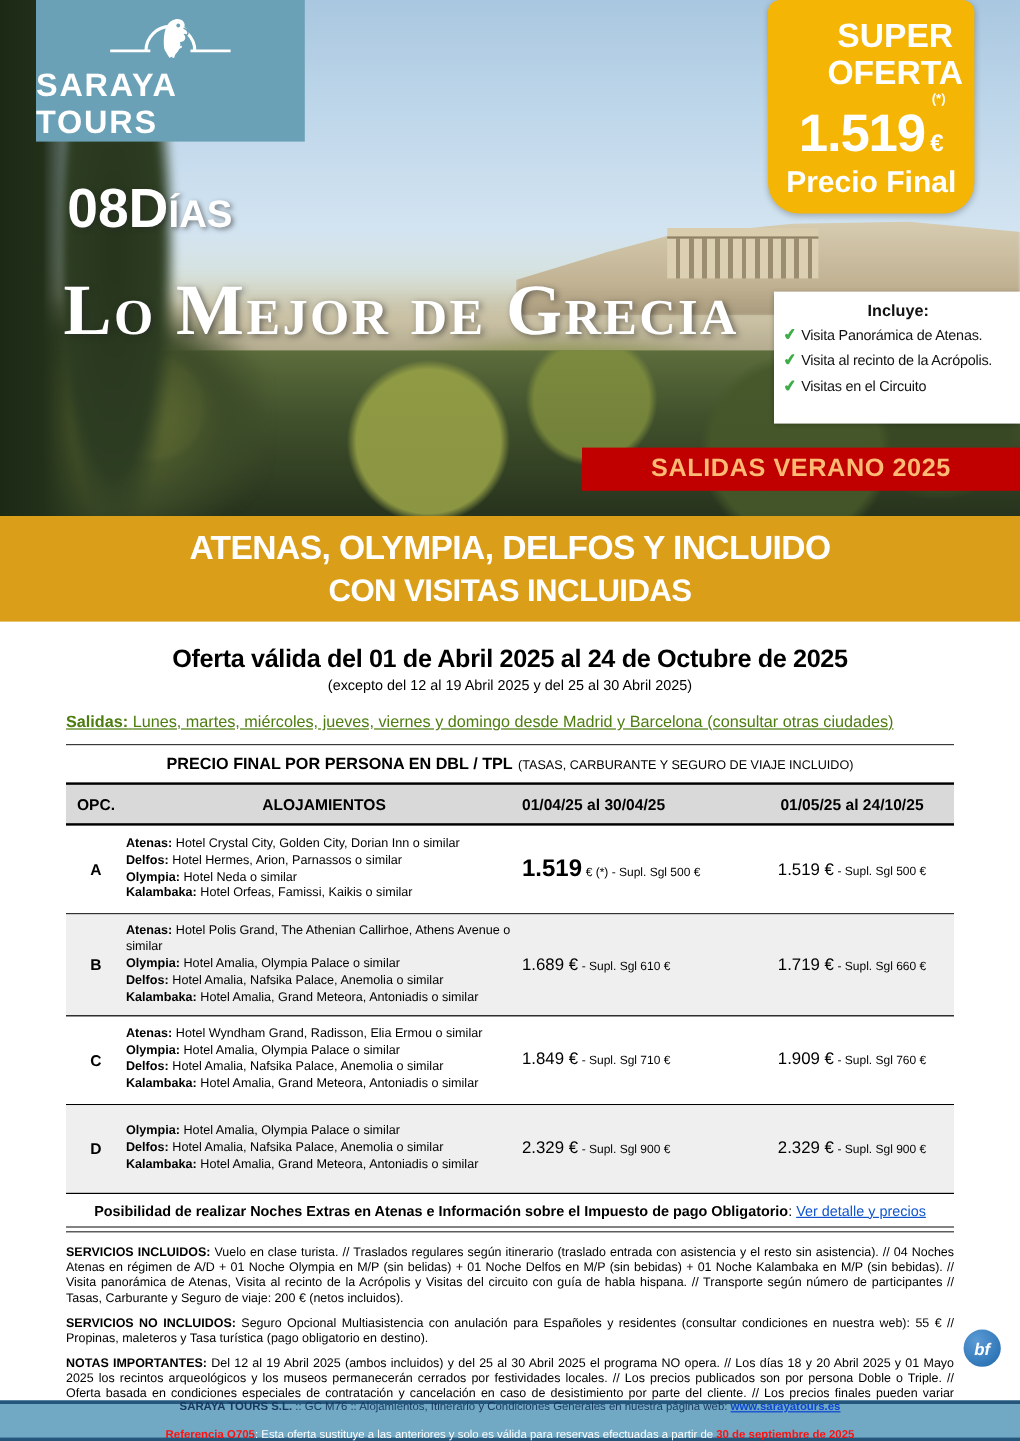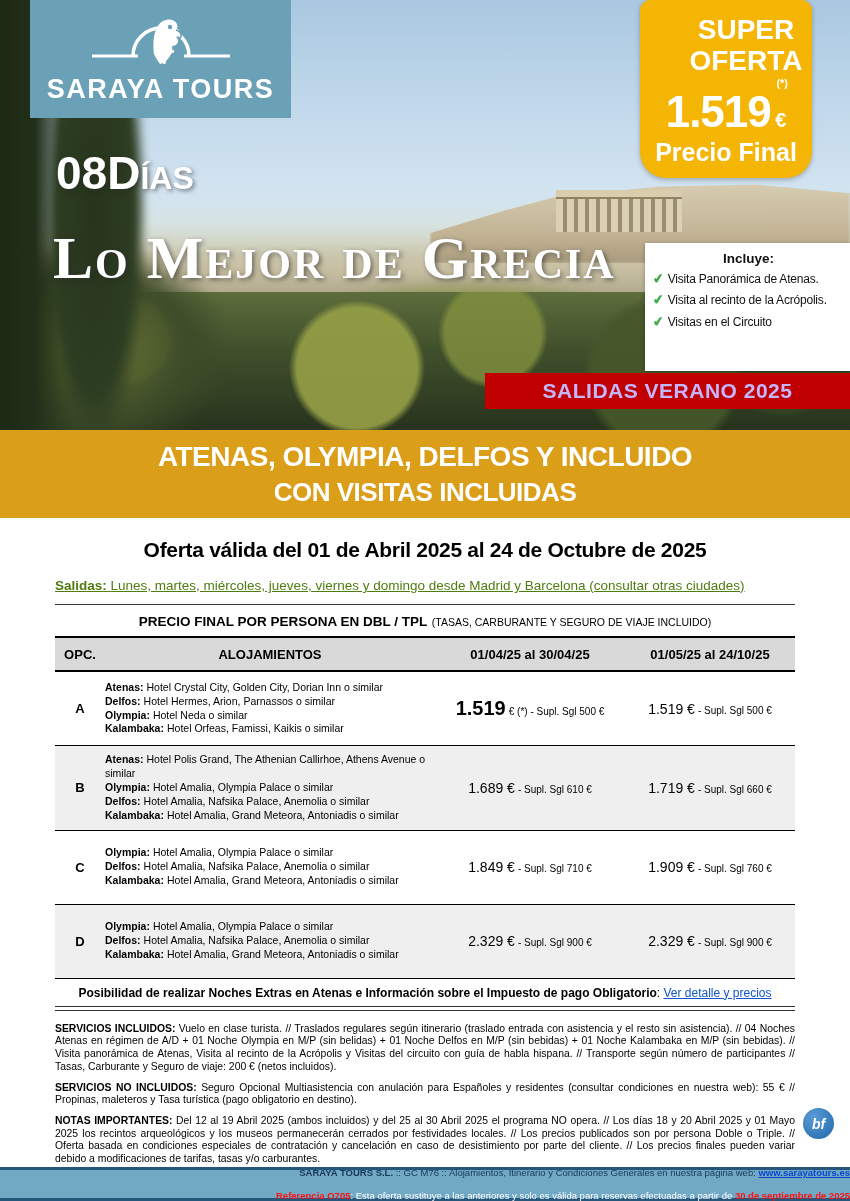--- a/index.html
+++ b/index.html
@@ -34,21 +34,21 @@
   .cypress { position:absolute; left:-25px; top:-10px; width:110px; height:450px;
     background:linear-gradient(90deg,#18240f 0%,#22301a 55%, rgba(34,48,26,0) 100%); }
   .cypress2 { position:absolute; left:52px; top:-30px; width:95px; height:480px; border-radius:48%;
     background:radial-gradient(ellipse at 45% 50%, #26341c 0%, #2d3d22 55%, rgba(45,61,34,0) 72%);
     filter:blur(3px); }
   .bush-left { position:absolute; left:-10px; top:250px; width:230px; height:200px;
     background:radial-gradient(ellipse at 40% 50%, rgba(110,120,55,.9) 0%, rgba(60,75,40,.95) 55%, rgba(50,65,35,0) 78%);
     filter:blur(5px); }
 
   
-  .logo-box { position:absolute; left:30px; top:0; width:261px; height:118px; background:#6ba1b7;
+  .logo-box { position:absolute; left:30px; top:0; width:224px; height:118px; background:#6ba1b7;
     display:flex; flex-direction:column; align-items:center; justify-content:flex-start; padding-top:6px; }
   .logo-box svg { width:150px; height:66px; display:block; }
   .logo-text { color:#fff; font-weight:bold; font-size:27px; letter-spacing:1.5px; margin-top:2px; }
 
   .days { position:absolute; left:56px; top:146px; color:#fff; font-weight:bold;
     text-shadow:2px 2px 4px rgba(40,40,40,.55); }
   .days .num { font-size:46px; }
   .days .word { font-size:46px; font-variant:small-caps; }
   .hero-title { position:absolute; left:53px; top:224px; color:#fff;
     font-family:"Liberation Serif", serif; font-variant:small-caps; font-size:60px; font-weight:bold;
@@ -59,29 +59,29 @@
     border-radius:10px 10px 26px 26px; color:#fff; text-align:center; padding-top:14px;
     box-shadow:0 2px 5px rgba(0,0,0,.25); }
   .offer-badge .l1 { font-size:28px; font-weight:bold; line-height:1.12;padding-left:40px; }
   .offer-badge .ast { font-size:11px; font-weight:bold; text-align:right; padding-right:24px; height:13px; }
   .offer-badge .price-row { font-weight:bold; line-height:1; }
   .offer-badge .price-row .pnum { font-size:44px; letter-spacing:-1px; }
   .offer-badge .price-row .peur { font-size:20px; }
   .offer-badge .l3 { font-size:25px; font-weight:bold; margin-top:4px; }
 
   
-  .includes-box { position:absolute; left:645px; top:243px; width:205px; height:128px; background:#fff;
+  .includes-box { position:absolute; left:645px; top:243px; width:205px; height:110px; background:#fff;
     padding:8px 6px 6px 8px; box-shadow:0 1px 4px rgba(0,0,0,.3); }
   .includes-box .inc-title { text-align:center; font-weight:bold; font-size:13.5px; color:#111; margin-bottom:6px; }
   .inc-item { display:flex; align-items:flex-start; font-size:12px; color:#111; margin-bottom:7px; letter-spacing:-.2px; }
   .inc-item .check { color:#3fae49; font-size:13px; font-weight:bold; margin-right:4px; line-height:1.1;
     transform:rotate(-8deg); }
 
   .red-banner { position:absolute; left:485px; right:0; top:373px; height:36px; background:#c00000;
-    color:#c4b5fd; font-weight:bold; font-size:21px; display:flex; align-items:center; justify-content:center;
+    color:#fdba74; font-weight:bold; font-size:21px; display:flex; align-items:center; justify-content:center;
     letter-spacing:.5px; }
 
   
   .orange-band { width:850px; height:88px; background:#db9e18; color:#fff; text-align:center;
     display:flex; flex-direction:column; align-items:center; justify-content:center; gap:4px; }
   .orange-band .ob1 { font-size:28px; font-weight:bold; letter-spacing:-.5px; }
   .orange-band .ob2 { font-size:26px; font-weight:bold; letter-spacing:-.5px; }
 
   
   .validity { text-align:center; margin-top:20px; color:#000; }
@@ -93,21 +93,21 @@
   
   .content { margin:0 55px; width:740px; }
   .rule-top { border-top:1.5px solid #3a3a3a; margin-top:11px; }
   .table-title { text-align:center; padding:7px 0 6px; color:#000; }
   .table-title .tb { font-size:13.5px; font-weight:bold; }
   .table-title .tn { font-size:10.5px; }
   .thead { display:flex; background:#d9d9d9; border-top:2px solid #000; border-bottom:2px solid #000;
     font-weight:bold; font-size:13px; color:#000; align-items:center; height:36px; }
   .col-opc { width:50px; text-align:center; }
   .col-hot { width:330px; text-align:center; }
-  .col-p1  { width:190px; text-align:center; }
+  .col-p1  { width:190px; }
   .col-p2  { width:170px; text-align:center; }
   .trow { display:flex; align-items:center; border-bottom:1.5px solid #000; padding:7px 0; min-height:74px; }
   .trow.alt { background:#efefef; }
   .trow .col-opc { font-weight:bold; font-size:13px; }
   .trow .col-hot { text-align:left; font-size:10.5px; line-height:1.33; color:#000; padding-right:8px; }
   .hline b { font-weight:bold; }
   .hline span { margin-left:3px; }
   .price .num { font-size:14px; }
   .price .rest { font-size:10px; margin-left:3px; }
   .price.big .num { font-size:20px; font-weight:bold; }
@@ -120,21 +120,21 @@
   .paras { margin-top:12px; }
   .paras p { font-size:10.4px; line-height:1.22; text-align:justify; color:#000; margin-bottom:8px; }
   .paras b { font-weight:bold; }
 
   .bf-badge { position:absolute; right:16px; top:1108px; width:31px; height:31px; border-radius:50%;
     background:radial-gradient(circle at 35% 30%, #5b9bd5, #2e75b6 75%); color:#fff; font-weight:bold;
     font-style:italic; font-size:14px; display:flex; align-items:center; justify-content:center; }
 
   
   .footer { position:absolute; left:0; right:0; bottom:0; height:34px; background:#71a9c4;
-    border-top:3px solid #25567b; border-bottom:3px solid #25567b; text-align:right;
+    border-top:3px solid #25567b; border-bottom:3px solid #25567b; text-align:center;
     display:flex; flex-direction:column; justify-content:center; gap:12px; }
   .footer .f1 { font-size:9.5px; color:#17365d; }
   .footer .f1 b { font-weight:bold; }
   .footer .f1 a { color:#0b45d0; text-decoration:underline; font-weight:bold; }
   .footer .f2 { font-size:9.5px; color:#fff; }
   .footer .f2 .red { color:#ff1010; font-weight:bold; }
 </style>
 </head>
 <body>
 
@@ -202,20 +202,21 @@
     <div class="red-banner">SALIDAS VERANO 2025</div>
   </div>
 
   <div class="orange-band">
     <div class="ob1">ATENAS, OLYMPIA, DELFOS Y INCLUIDO</div>
     <div class="ob2">CON VISITAS INCLUIDAS</div>
   </div>
 
   <div class="validity">
     <div class="vt">Oferta válida del 01 de Abril 2025 al 24 de Octubre de 2025</div>
+    <div class="vs">(excepto del 12 al 19 Abril 2025 y del 25 al 30 Abril 2025)</div>
   </div>
   <div class="salidas">
     <b>Salidas:</b>
     <span>Lunes, martes, miércoles, jueves, viernes y domingo desde Madrid y Barcelona (consultar otras ciudades)</span>
   </div>
 
   <div class="content">
     <div class="rule-top"></div>
     <div class="table-title">
       <span class="tb">PRECIO FINAL POR PERSONA EN DBL / TPL</span>
@@ -248,20 +249,21 @@
         <div class="hline"><b>Delfos:</b><span>Hotel Amalia, Nafsika Palace, Anemolia o similar</span></div>
         <div class="hline"><b>Kalambaka:</b><span>Hotel Amalia, Grand Meteora, Antoniadis o similar</span></div>
       </div>
       <div class="col-p1 price"><span class="num">1.689 €</span><span class="rest">- Supl. Sgl 610 €</span></div>
       <div class="col-p2 price"><span class="num">1.719 €</span><span class="rest">- Supl. Sgl 660 €</span></div>
     </div>
 
     <div class="trow">
       <div class="col-opc">C</div>
       <div class="col-hot">
+        <div class="hline"><b>Atenas:</b><span>Hotel Wyndham Grand, Radisson, Elia Ermou o similar</span></div>
         <div class="hline"><b>Olympia:</b><span>Hotel Amalia, Olympia Palace o similar</span></div>
         <div class="hline"><b>Delfos:</b><span>Hotel Amalia, Nafsika Palace, Anemolia o similar</span></div>
         <div class="hline"><b>Kalambaka:</b><span>Hotel Amalia, Grand Meteora, Antoniadis o similar</span></div>
       </div>
       <div class="col-p1 price"><span class="num">1.849 €</span><span class="rest">- Supl. Sgl 710 €</span></div>
       <div class="col-p2 price"><span class="num">1.909 €</span><span class="rest">- Supl. Sgl 760 €</span></div>
     </div>
 
     <div class="trow alt">
       <div class="col-opc">D</div>

